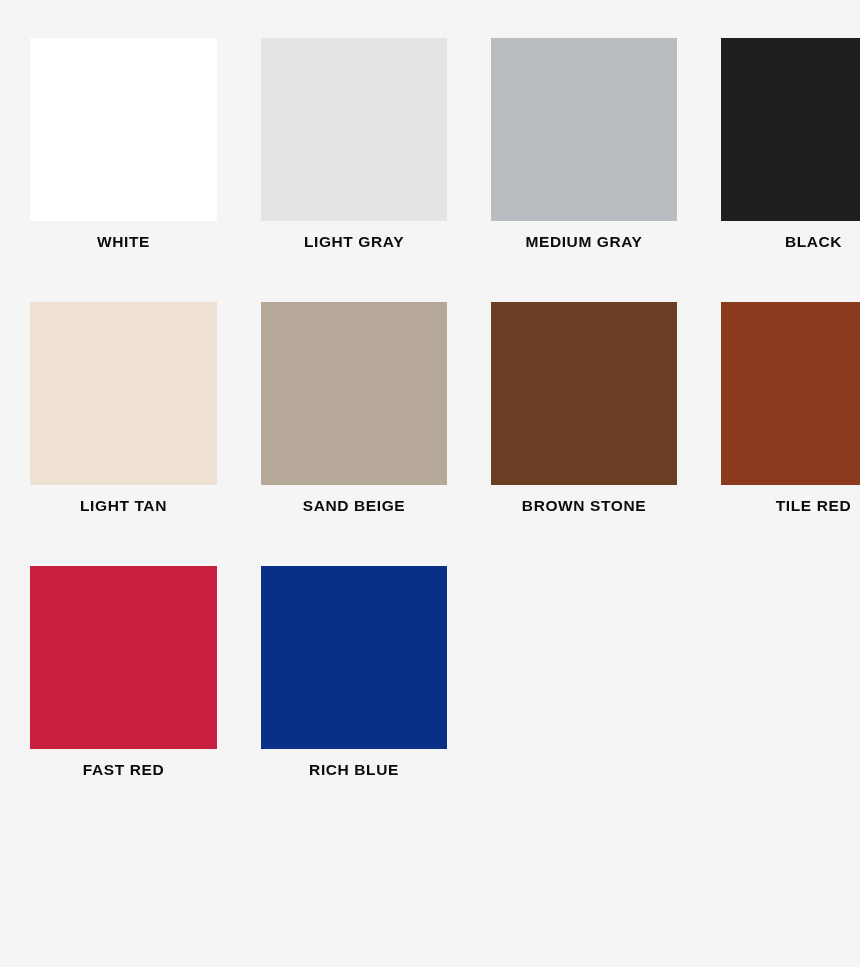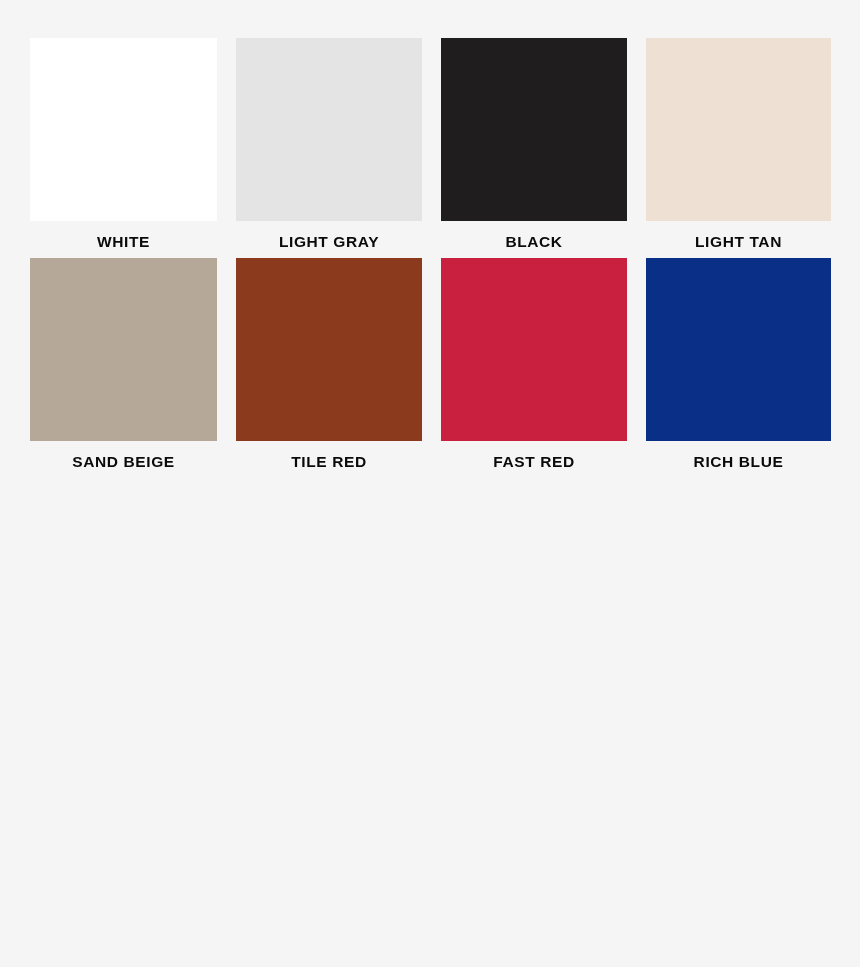--- a/index.html
+++ b/index.html
@@ -21,20 +21,21 @@
   }
   .swatch-grid {
     position: absolute;
     left: 30px;
     top: 38px;
     width: 660px;
     display: grid;
     grid-template-columns: 187px 186px 186px 185px;
     column-gap: 19px;
     row-gap: 0px;
+    gap: 44px;
   }
   .swatch-cell {
     display: flex;
     flex-direction: column;
     align-items: center;
     height: 220px;
   }
   .swatch-cell.empty {
     visibility: hidden;
   }
@@ -64,30 +65,38 @@
   <div class="swatch-grid">
       <div class="swatch-cell">
         <div class="swatch-chip" title="#ffffff" style="background: rgb(255, 255, 255);"></div>
         <div class="swatch-label">WHITE</div>
       </div>
       <div class="swatch-cell">
         <div class="swatch-chip" title="#e4e4e4" style="background: rgb(228, 228, 228);"></div>
         <div class="swatch-label">LIGHT GRAY</div>
       </div>
       <div class="swatch-cell">
+        <div class="swatch-chip" title="#b9bcc0" style="background: rgb(185, 188, 192);"></div>
+        <div class="swatch-label">MEDIUM GRAY</div>
+      </div>
+      <div class="swatch-cell">
         <div class="swatch-chip" title="#201d1e" style="background: rgb(32, 29, 30);"></div>
         <div class="swatch-label">BLACK</div>
       </div>
       <div class="swatch-cell">
         <div class="swatch-chip" title="#efe0d4" style="background: rgb(239, 224, 212);"></div>
         <div class="swatch-label">LIGHT TAN</div>
       </div>
       <div class="swatch-cell">
         <div class="swatch-chip" title="#b6a899" style="background: rgb(182, 168, 153);"></div>
         <div class="swatch-label">SAND BEIGE</div>
+      </div>
+      <div class="swatch-cell">
+        <div class="swatch-chip" title="#6b3f24" style="background: rgb(107, 63, 36);"></div>
+        <div class="swatch-label">BROWN STONE</div>
       </div>
       <div class="swatch-cell">
         <div class="swatch-chip" title="#8c3a1e" style="background: rgb(140, 58, 30);"></div>
         <div class="swatch-label">TILE RED</div>
       </div>
       <div class="swatch-cell">
         <div class="swatch-chip" title="#c9203f" style="background: rgb(201, 32, 63);"></div>
         <div class="swatch-label">FAST RED</div>
       </div>
       <div class="swatch-cell">

